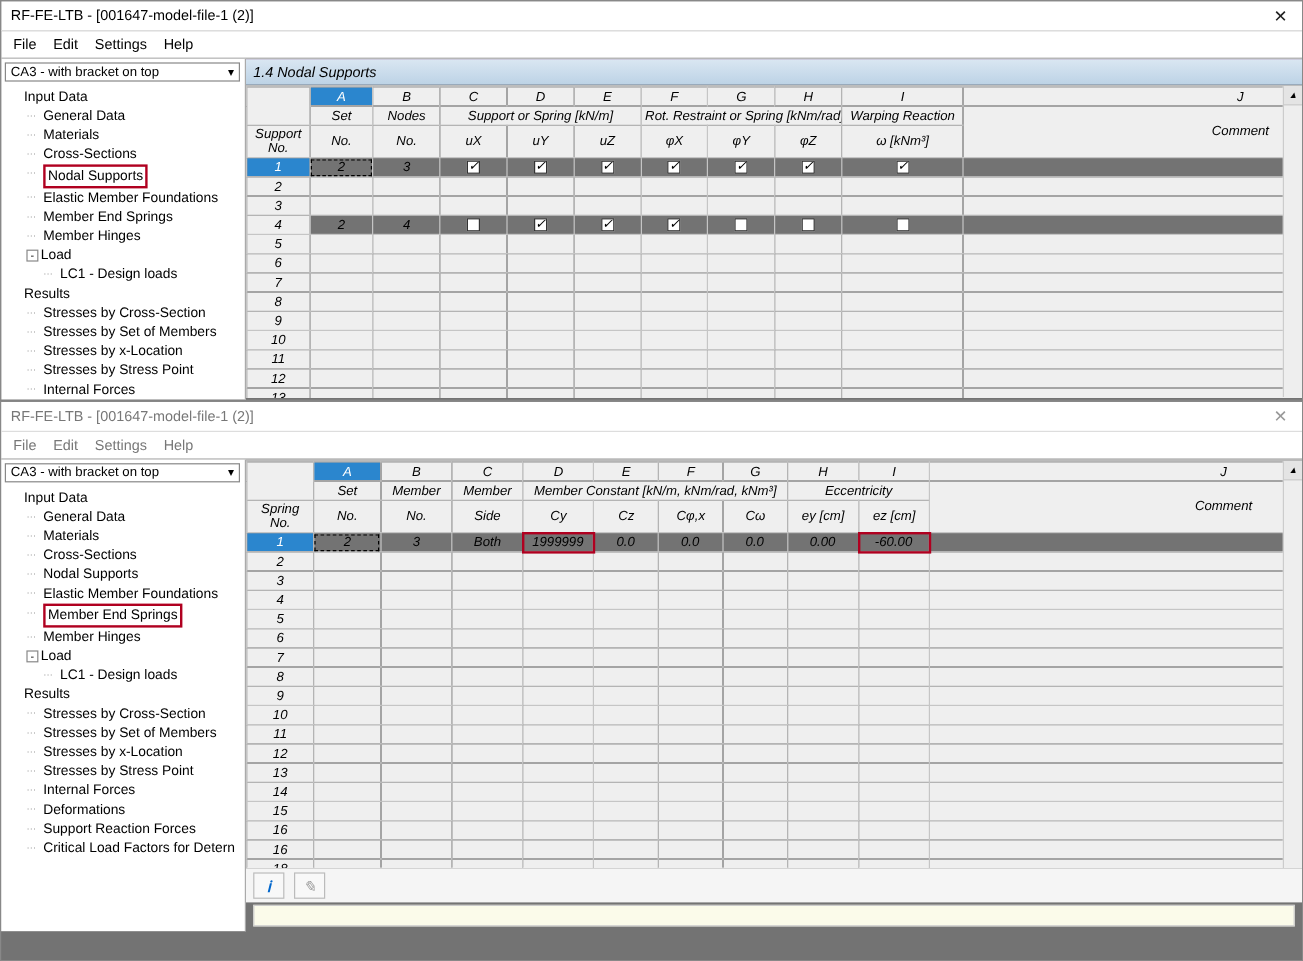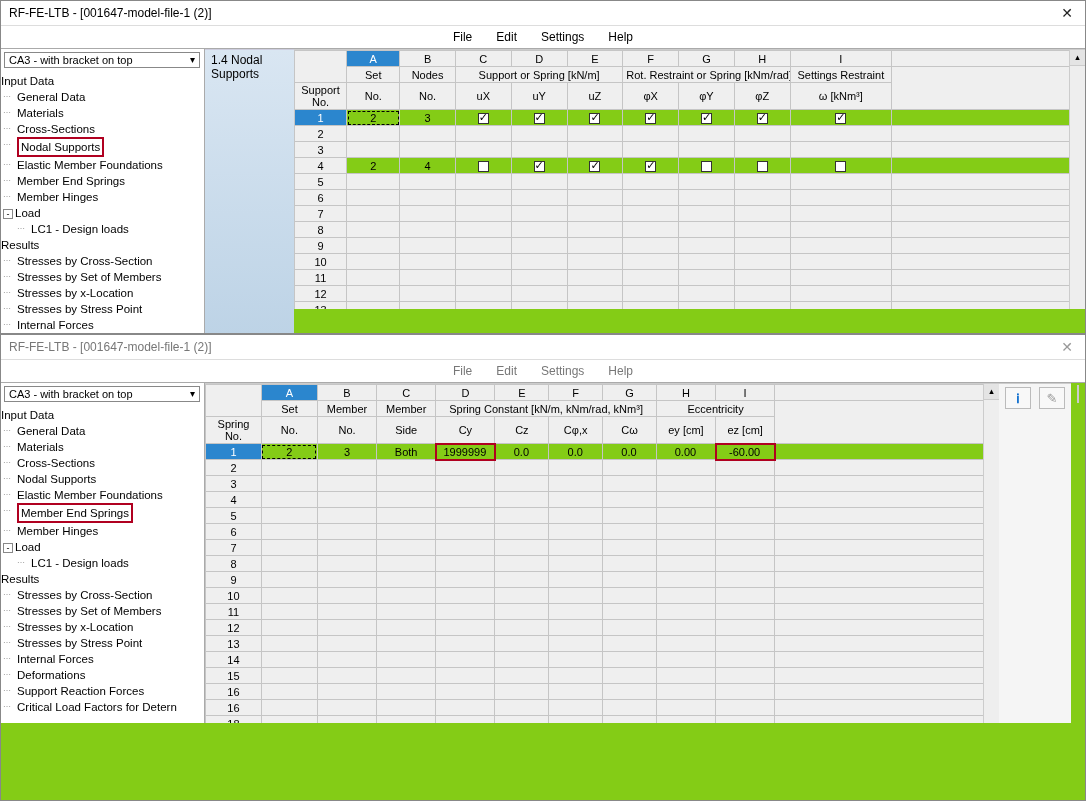--- a/index.html
+++ b/index.html
@@ -5,46 +5,45 @@
   * { box-sizing: border-box; }
   body {
     margin: 0;
     font-family: "Segoe UI", Tahoma, sans-serif;
     font-size: 11px;
     background: #f0f0f0;
     color: #000;
   }
   .window {
     border: 1px solid #888;
-    background: #84cc16;
+    background: #737373;
     width: 1086px;
   }
   .titlebar {
     display: flex;
     align-items: center;
     justify-content: space-between;
     padding: 4px 8px;
     background: #fff;
     border-bottom: 1px solid #ddd;
     font-size: 12px;
   }
   .titlebar .close {
     font-size: 14px;
     cursor: pointer;
     padding: 0 4px;
     color: #222;
   }
   .menubar {
     display: flex;
-    gap: 24px;
+    gap: 14px;
     padding: 4px 10px;
     font-size: 12px;
     background: #fff;
     border-bottom: 1px solid #aaa;
-    justify-content: center;
   }
   .menubar span { cursor: pointer; }
   .content {
     display: flex;
   }
   .sidebar {
     width: 204px;
     border-right: 1px solid #aaa;
     background: #fff;
   }
@@ -59,21 +58,21 @@
     cursor: pointer;
   }
   .dropdown::after {
     content: "▾";
     position: absolute;
     right: 4px;
     top: 1px;
     font-size: 10px;
   }
   .tree {
-    padding: 2px 0 4px 0;
+    padding: 2px 0 4px 19px;
     font-size: 11.5px;
     line-height: 16px;
   }
   .tree .group { color: #000; }
   .tree .item {
     padding-left: 16px;
     position: relative;
     cursor: pointer;
     white-space: nowrap;
   }
@@ -107,22 +106,23 @@
   }
   .tree .load-row { padding-left: 2px; }
   .highlight-red {
     border: 2px solid #b00020;
     display: inline-block;
     padding: 0 2px;
   }
   .main {
     flex: 1;
     display: flex;
-    flex-direction: row;
+    flex-direction: column;
     overflow: hidden;
+    font-style: italic;
   }
   .panel-title {
     background: linear-gradient(#d9e6f2, #bdd3e6);
     border-bottom: 1px solid #9ab;
     border-top: 1px solid #ccd;
     padding: 3px 6px;
     font-size: 12px;
     color: #000;
   }
   .grid-wrap {
@@ -264,21 +264,21 @@
               <th>G</th>
               <th>H</th>
               <th>I</th>
               <th>J</th>
             </tr>
             <tr>
               <th>Set</th>
               <th>Nodes</th>
               <th colspan="3">Support or Spring [kN/m]</th>
               <th colspan="3">Rot. Restraint or Spring [kNm/rad]</th>
-              <th>Settings Restraint</th>
+              <th>Warping Reaction</th>
               <th rowspan="2">Comment</th>
             </tr>
             <tr>
               <th>Support<br>No.</th>
               <th>No.</th>
               <th>No.</th>
               <th>uX</th>
               <th>uY</th>
               <th>uZ</th>
               <th>φX</th>
@@ -530,21 +530,21 @@
               <th>F</th>
               <th>G</th>
               <th>H</th>
               <th>I</th>
               <th>J</th>
             </tr>
             <tr>
               <th>Set</th>
               <th>Member</th>
               <th>Member</th>
-              <th colspan="4">Spring Constant [kN/m, kNm/rad, kNm³]</th>
+              <th colspan="4">Member Constant [kN/m, kNm/rad, kNm³]</th>
               <th colspan="2">Eccentricity</th>
               <th rowspan="2">Comment</th>
             </tr>
             <tr>
               <th>Spring<br>No.</th>
               <th>No.</th>
               <th>No.</th>
               <th>Side</th>
               <th>Cy</th>
               <th>Cz</th>

